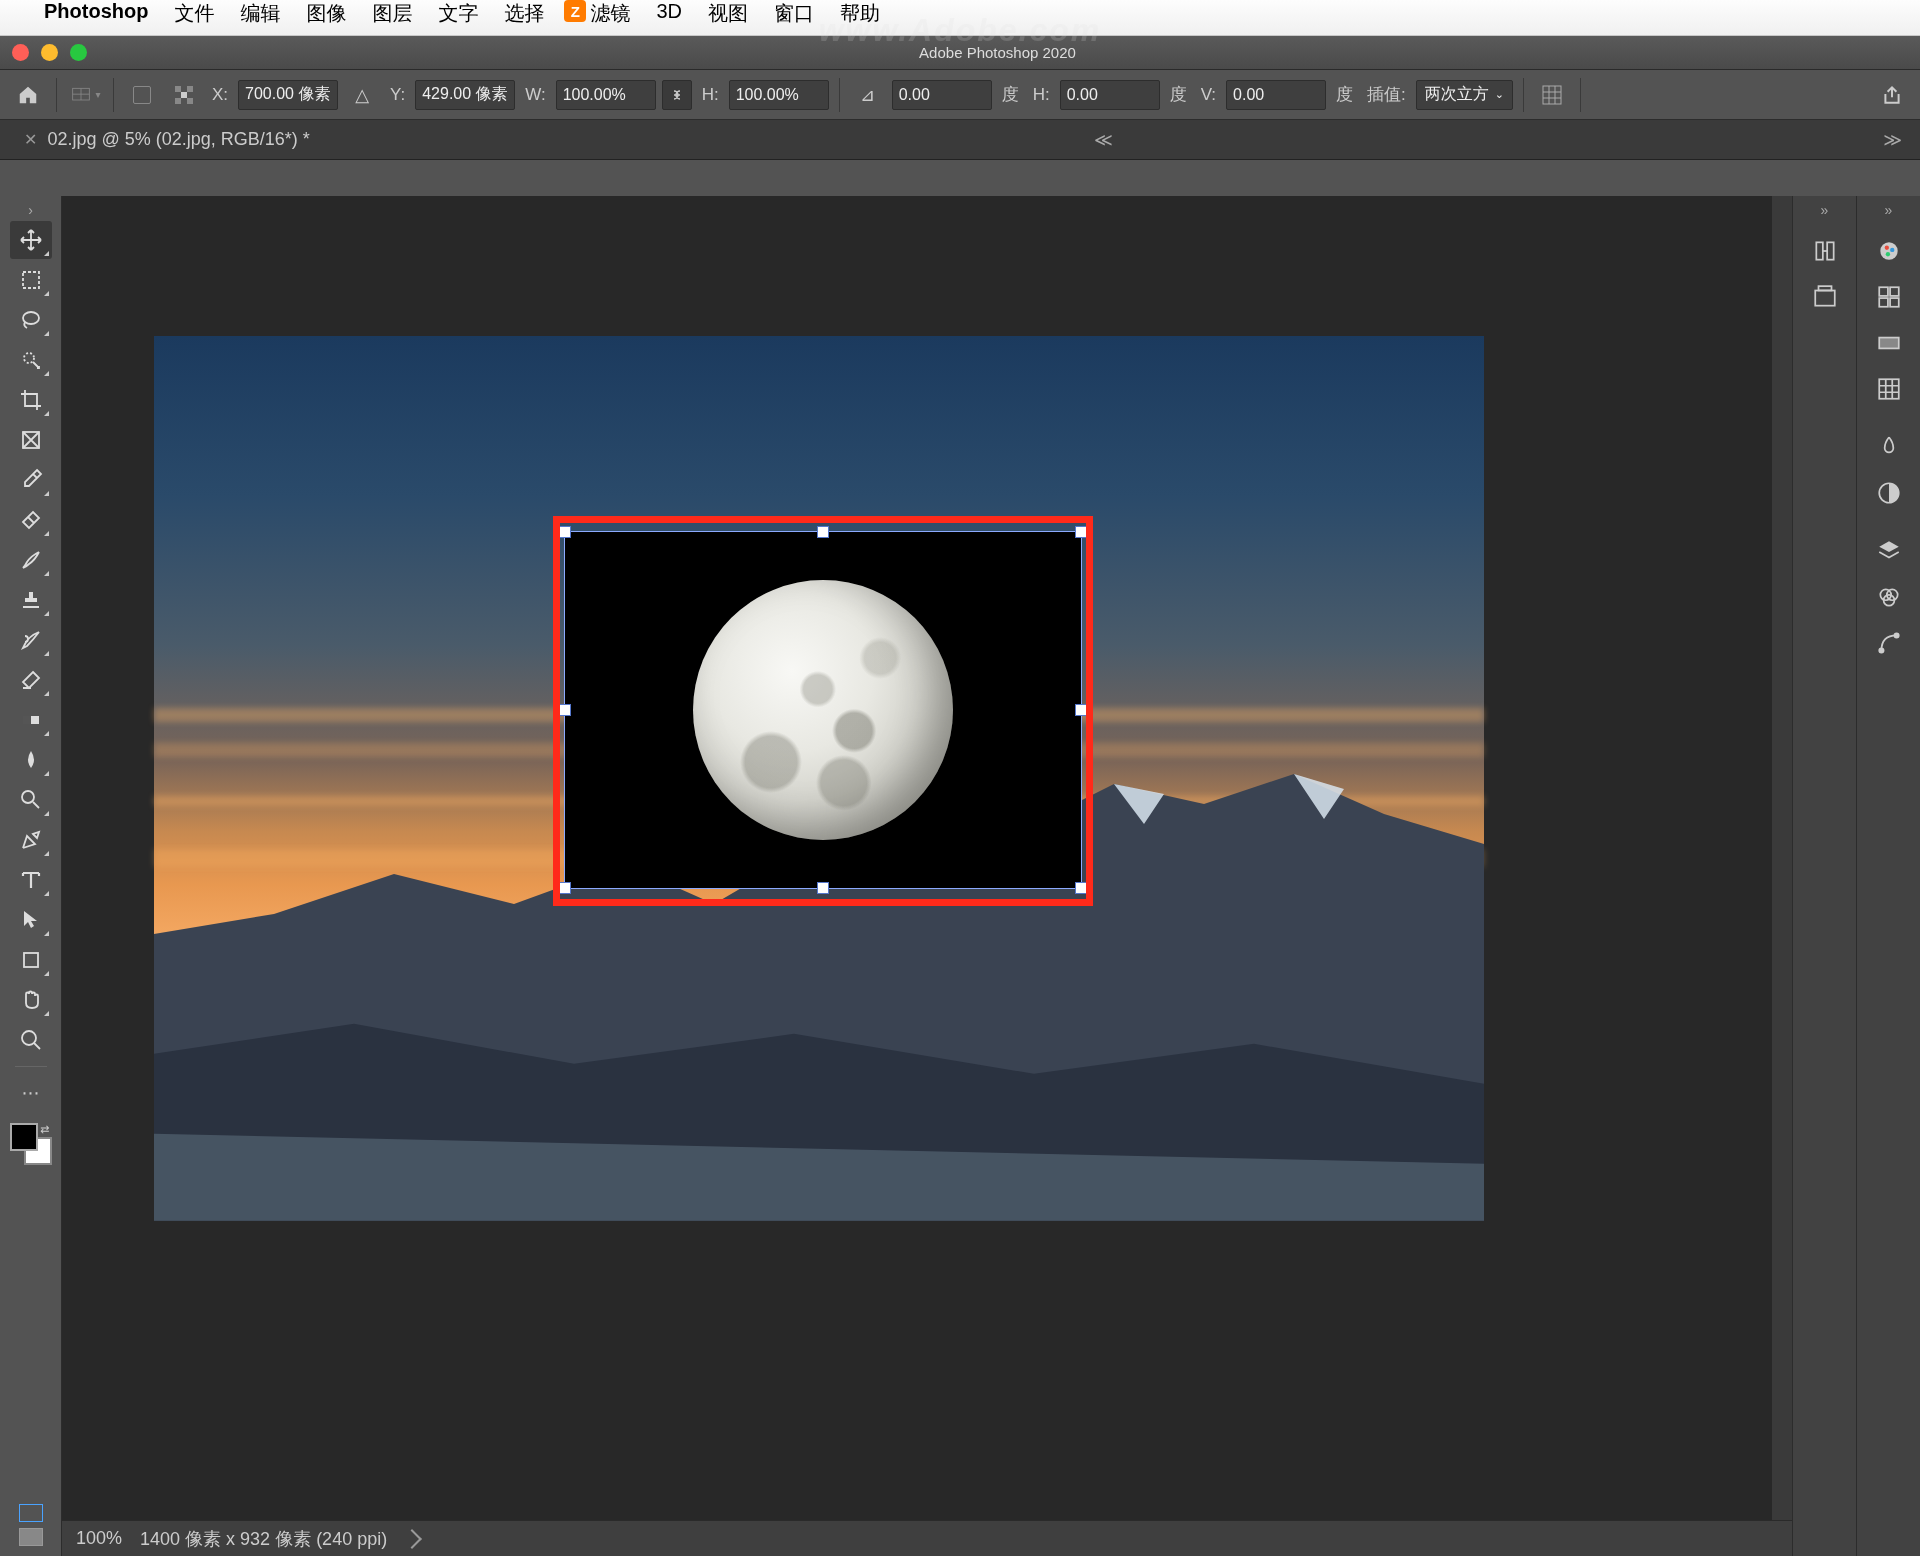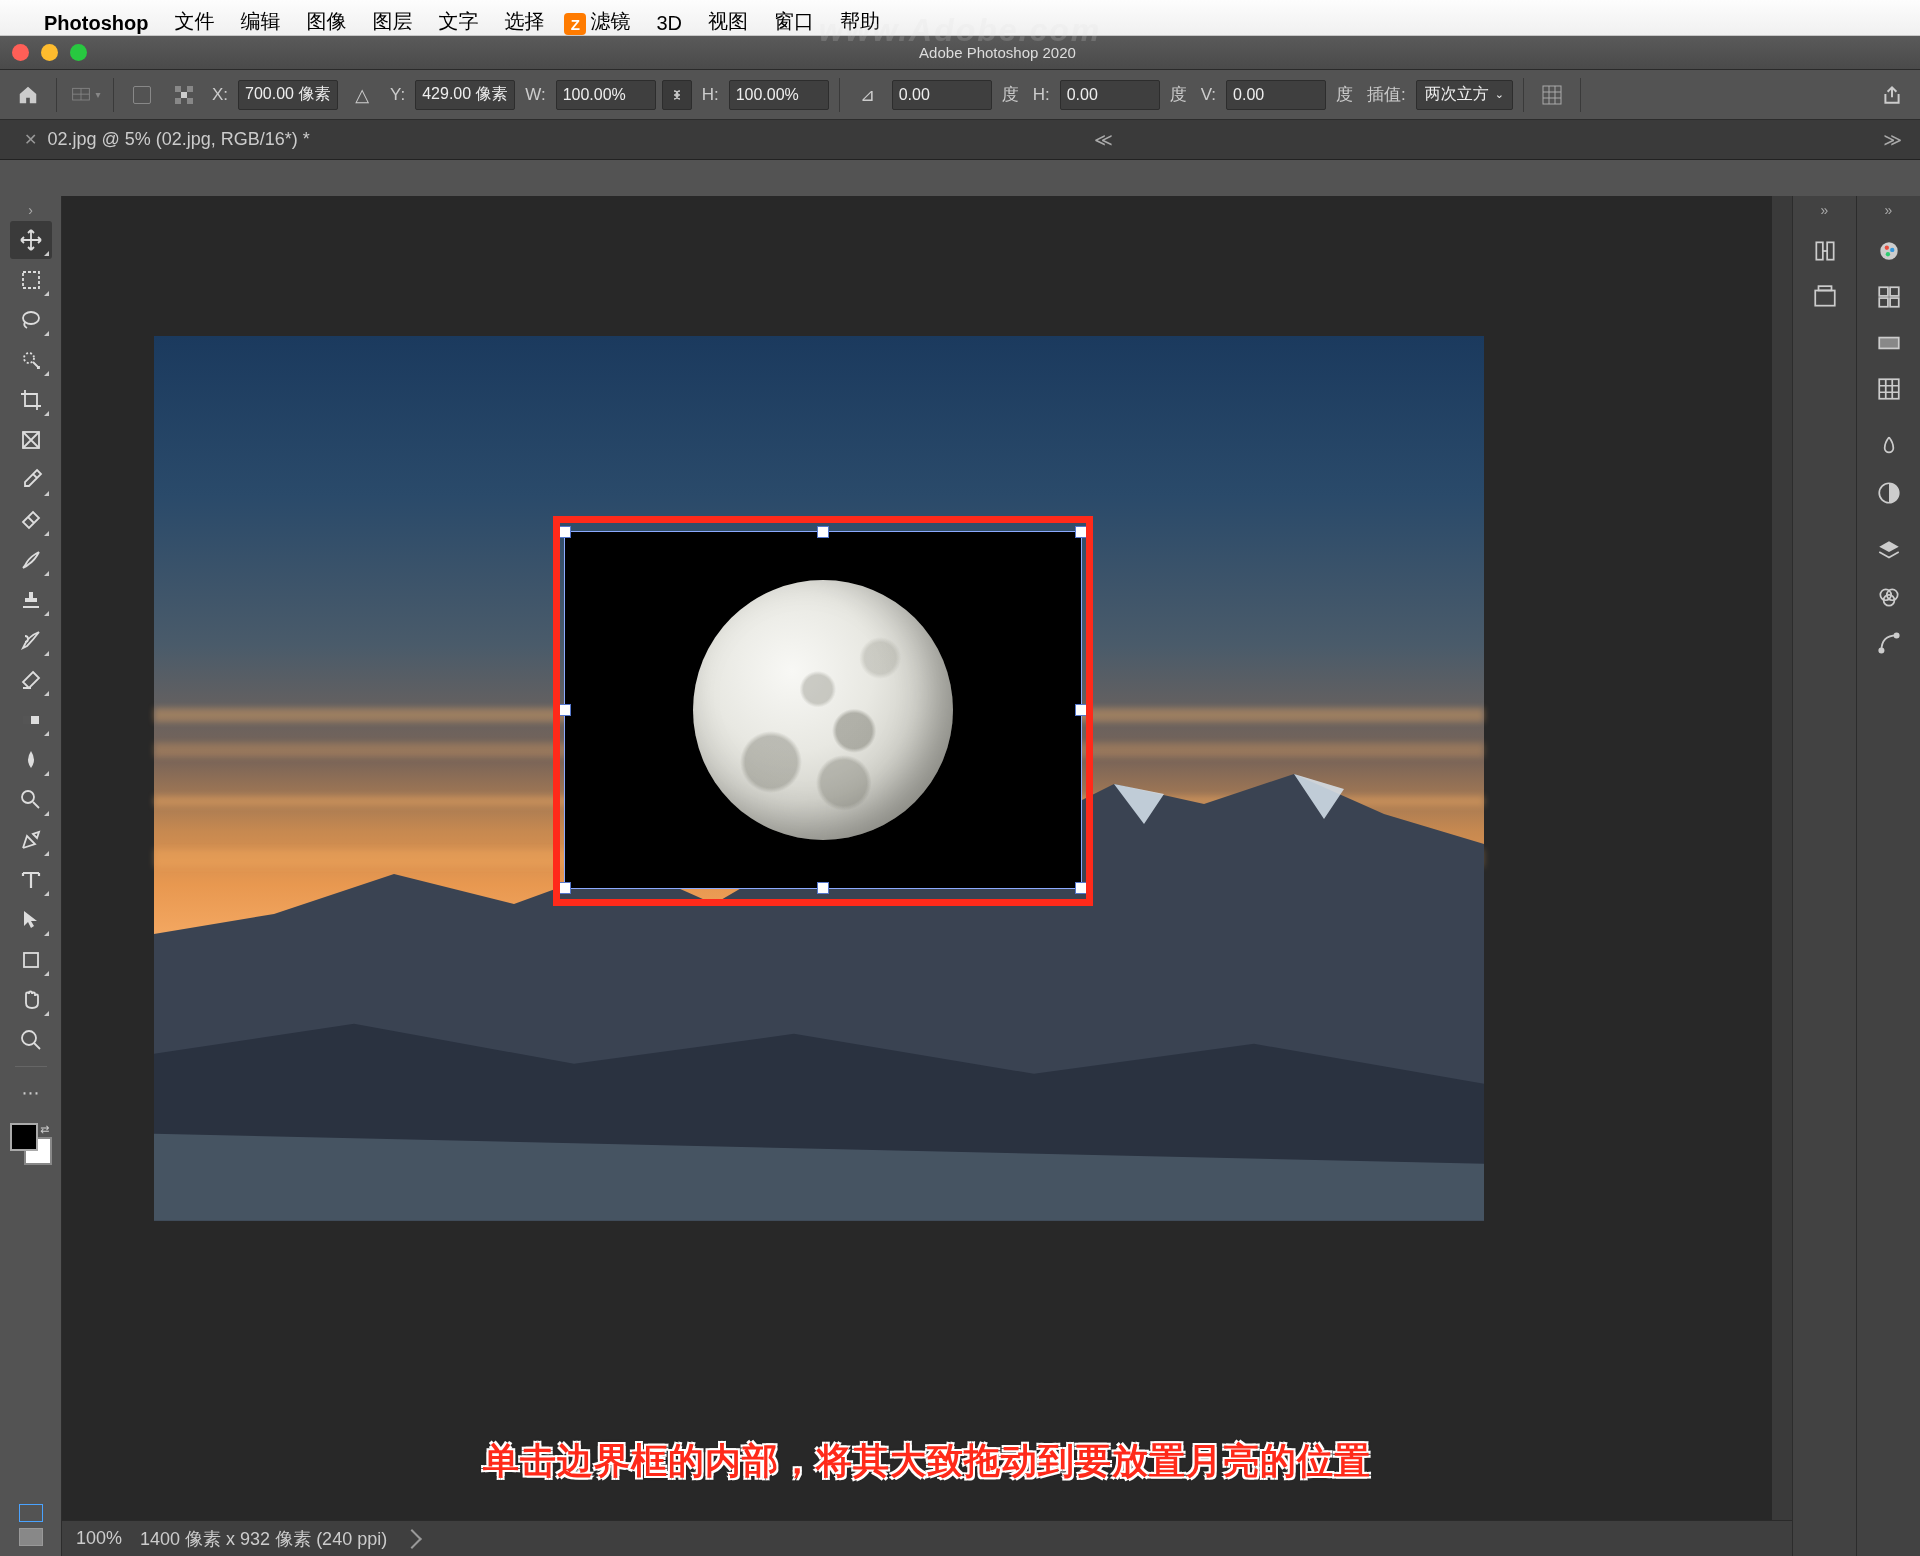--- a/index.html
+++ b/index.html
@@ -1,19 +1,19 @@
 <!DOCTYPE html>
 <html><head>
 <meta charset="utf-8">
 <style>
 * { margin: 0; padding: 0; box-sizing: border-box; font-family: -apple-system, "Helvetica Neue", Arial, sans-serif; }
 body { background: #323232; width: 1920px; height: 1556px; overflow: hidden; position: relative; }
 
 
-.mac-menubar { height: 36px; background: linear-gradient(#fdfdfd, #f0f0f0); display: flex; align-items: flex-end; padding: 0 20px; font-size: 20px; color: #000; border-bottom: 1px solid #c8c8c8; }
+.mac-menubar { height: 36px; background: linear-gradient(#fdfdfd, #f0f0f0); display: flex; align-items: flex-start; padding: 0 20px; font-size: 20px; color: #000; border-bottom: 1px solid #c8c8c8; }
 .mac-menubar .apple { font-size: 22px; margin-right: 24px; }
 .mac-menubar .app-name { font-weight: 700; margin-right: 26px; }
 .mac-menubar .menu-item { margin-right: 26px; cursor: default; }
 .mac-menubar .badge-z { background:#ff7b00; color:#fff; border-radius:4px; width:22px; height:22px; display:inline-flex; align-items:center; justify-content:center; font-weight:700; font-size:15px; margin-left:-6px; margin-right:4px;}
 
 
 .window { position: absolute; top: 36px; left: 0; right: 0; bottom: 0; background: #535353; }
 .titlebar { height: 34px; background: linear-gradient(#5a5a5a, #4a4a4a); display: flex; align-items: center; padding: 0 12px; color: #ddd; font-size: 15px; border-bottom:1px solid #2a2a2a;}
 .traffic { display: flex; gap: 12px; }
 .traffic span { width: 17px; height: 17px; border-radius: 50%; display: block; }
@@ -380,21 +380,20 @@
           <div class="handle h-tr"></div>
           <div class="handle h-ml"></div>
           <div class="handle h-mr"></div>
           <div class="handle h-bl"></div>
           <div class="handle h-bc"></div>
           <div class="handle h-br"></div>
         </div>
         <div class="highlight-box"></div>
       </div>
 
-      <div class="instruction">单击边界框的内部，将其大致拖动到要放置月亮的位置</div>
 
       <div class="scrollbar-v"></div>
       <div class="status-bar">
         <span>100%</span>
         <span>1400 像素 x 932 像素 (240 ppi)</span>
         <span class="chev"></span>
       </div>
     </div>
 
     <div class="right-dock">

